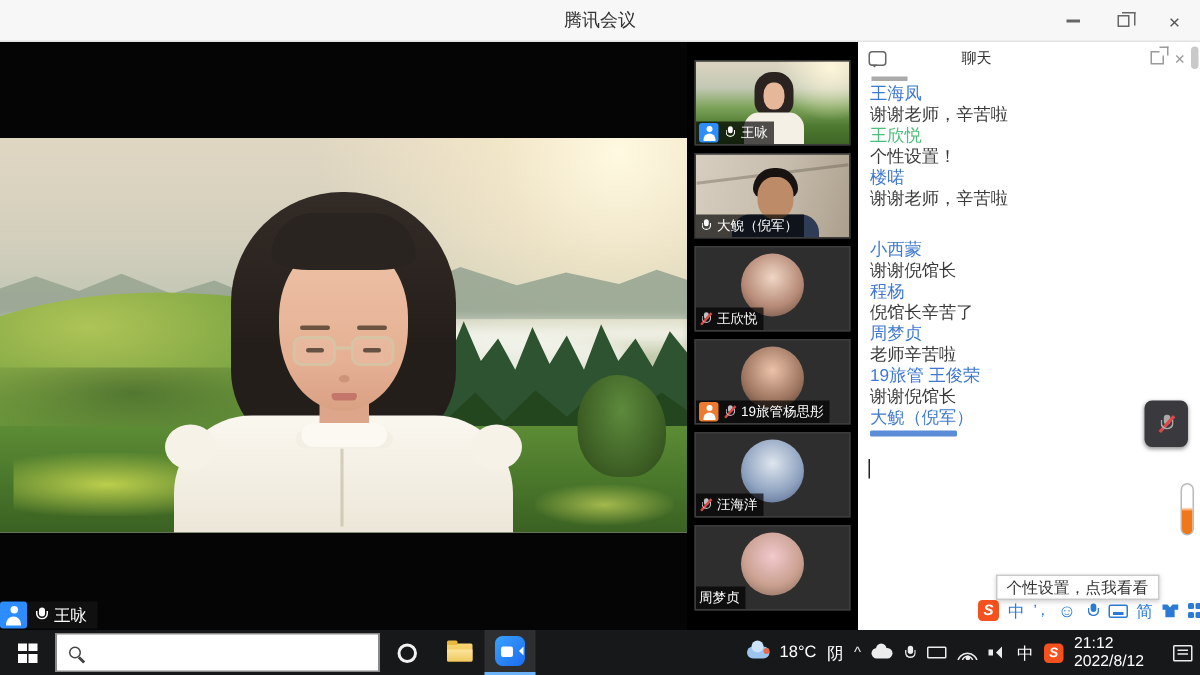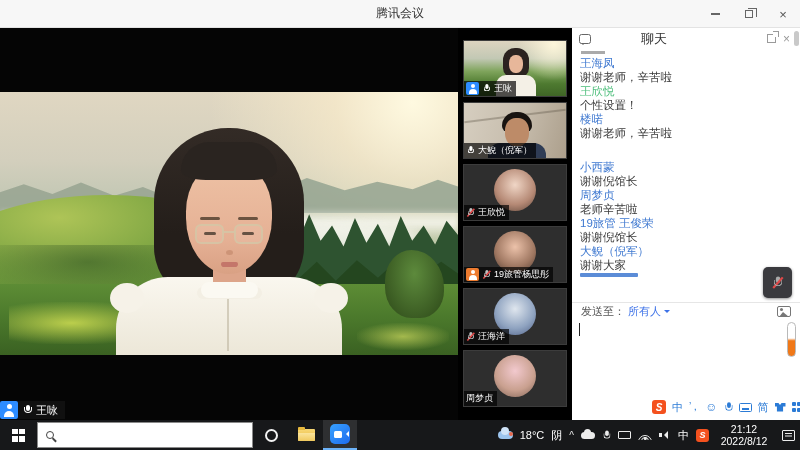--- a/index.html
+++ b/index.html
@@ -106,21 +106,21 @@
   .scene-room { background:linear-gradient(105deg,#d6cec0 0%,#c6bcac 55%,#ac9f8c 100%); }
   .scene-room .man-hair { position:absolute; left:38px; top:9px; width:30px; height:20px; background:#181310; border-radius:14px 14px 6px 6px; }
   .scene-room .man-face { position:absolute; left:41px; top:15px; width:24px; height:28px; background:#bd8b68; border-radius:44%; }
   .scene-room .man-body { position:absolute; left:24px; top:40px; width:58px; height:17px; background:#2f3c55; border-radius:12px 12px 0 0; }
   .scene-room .wall-line { position:absolute; left:0; top:12px; width:100%; height:2px; background:rgba(90,80,66,.35); transform:rotate(-7deg); }
   .avatar-circle { position:absolute; left:50%; top:4px; transform:translateX(-50%); width:42px; height:42px; border-radius:50%; }
 
   
   .chat { flex:1; background:#fff; position:relative; display:flex; flex-direction:column; }
   .chat-header { height:21px; flex:none; display:flex; align-items:center; gap:5px; padding:0 8px 0 7px; }
-  .chat-title { font-size:13px; color:#333;padding-left:45px; }
+  .chat-title { font-size:10px; color:#333;padding-left:45px; }
   .chat-bubble { width:12px; height:10px; border:1.4px solid #666; border-radius:2.5px; position:relative; flex:none; }
   .chat-bubble::after { content:''; position:absolute; left:1px; bottom:-4px; width:0; height:0; border:2.5px solid transparent; border-top-color:#666; }
   .chat-header .sp { flex:1; }
   .ic-pop { width:9px; height:9px; border:1.3px solid #9a9a9a; position:relative; }
   .ic-pop::after { content:''; position:absolute; right:-4px; top:-4px; width:5px; height:5px; background:#fff; border-right:1.3px solid #9a9a9a; border-top:1.3px solid #9a9a9a; }
   .chat-close { color:#9a9a9a; font-size:12px; line-height:1; margin:0 2px; }
   .chat-scroll { position:absolute; right:1px; top:3px; width:5px; height:15px; background:#c9c9c9; border-radius:3px; }
   .chat-list { height:253px; flex:none; overflow:hidden; padding:2px 2px 0 8px; font-size:11.5px; }
   .clip-top { width:24px; height:3px; background:#8d8d8d; opacity:.75; margin:0 0 2px 1px; }
   .m-name { line-height:14px; color:var(--name-blue); }
@@ -189,21 +189,21 @@
   .wifi { width:14px; height:9px; position:relative; overflow:hidden; }
   .wifi i { position:absolute; left:50%; transform:translateX(-50%); border:1.5px solid #ececec; border-radius:50%; }
   .wifi .w1 { width:14px; height:14px; bottom:-9px; }
   .wifi .w2 { width:8px; height:8px; bottom:-5.5px; }
   .wifi .w3 { width:2.5px; height:2.5px; bottom:0; background:#ececec; border-width:0; border-radius:50%; }
   .vol { width:12px; height:9px; position:relative; }
   .vol::before { content:''; position:absolute; left:0; top:2.5px; width:3px; height:4px; background:#ececec; }
   .vol::after { content:''; position:absolute; left:1px; top:0; width:0; height:0; border:4.5px solid transparent; border-right:4.5px solid #ececec; }
   .tray-lang { font-size:11px; }
   .sogou-sm { width:13px; height:13px; border-radius:3px; background:var(--sogou-orange); color:#fff; font-size:9px; font-weight:bold; font-style:italic; display:flex; align-items:center; justify-content:center; }
-  .clock { text-align:center; font-size:10.5px; line-height:12px; min-width:56px; }
+  .clock { text-align:left; font-size:10.5px; line-height:12px; min-width:56px; }
   .notif { width:13px; height:11px; border:1.4px solid #ececec; border-radius:1px; position:relative; margin-left:3px; }
   .notif::after { content:''; position:absolute; left:2px; top:2.5px; width:7px; height:1.2px; background:#ececec; box-shadow:0 2.5px 0 #ececec; }
 </style>
 </head>
 <body>
 
 <div class="app">
 
   <div class="titlebar">
     <div class="tb-title">腾讯会议</div>
@@ -378,59 +378,52 @@
     <div class="m-name">楼喏</div>
     <div class="m-text">谢谢老师，辛苦啦</div>
   </div>
 <div class="m-gap"></div>
   <div class="msg">
     <div class="m-name">小西蒙</div>
     <div class="m-text">谢谢倪馆长</div>
   </div>
 
   <div class="msg">
+    <div class="m-name">程杨</div>
+    <div class="m-text">倪馆长辛苦了</div>
   </div>
 
   <div class="msg">
     <div class="m-name">周梦贞</div>
     <div class="m-text">老师辛苦啦</div>
   </div>
 
   <div class="msg">
     <div class="m-name">19旅管 王俊荣</div>
     <div class="m-text">谢谢倪馆长</div>
   </div>
 
   <div class="msg">
     <div class="m-name">大鲵（倪军）</div>
-    <div class="m-text">谢谢大家</div>
   </div>
 <div class="clip-bot"></div>
         </div>
-      <div class="chat-send">
-        <span class="send-label">发送至：</span>
-        <span class="send-target">
-          <span>所有人</span>
-          <span class="caret-down"></span>
-        </span>
-        <span class="sp"></span>
-        <span class="ic-image"></span>
-      </div>
       <div class="chat-input">
         <div class="caret"></div>
       </div>
     </div>
   </div>
 
   <div class="float-mic">
     <span class="mic muted">
         <i class="slash"></i>
       </span>
   </div>
   <div class="capsule"></div>
+  <div class="tooltip">个性设置，点我看看</div>
 
   <div class="ime-bar">
     <span class="sogou-logo">S</span>
     <span>中</span>
     <span class="ime-punct">’，</span>
     <span class="ime-emoji">☺</span>
     <span class="mic"></span>
     <span class="ic-kb"></span>
     <span>简</span>
     <span class="ic-shirt"></span>

